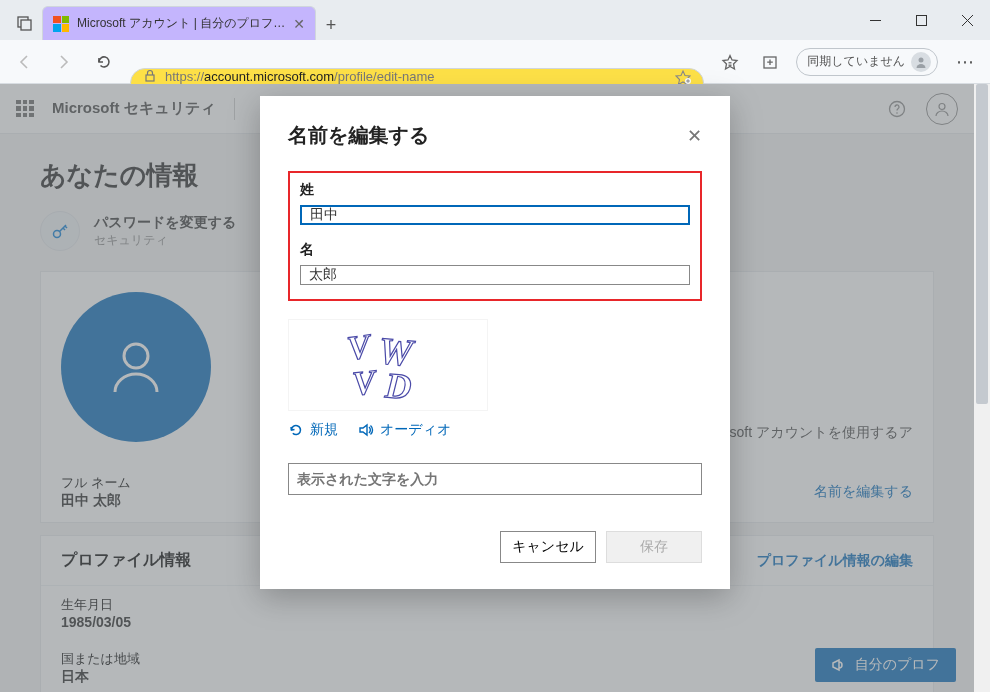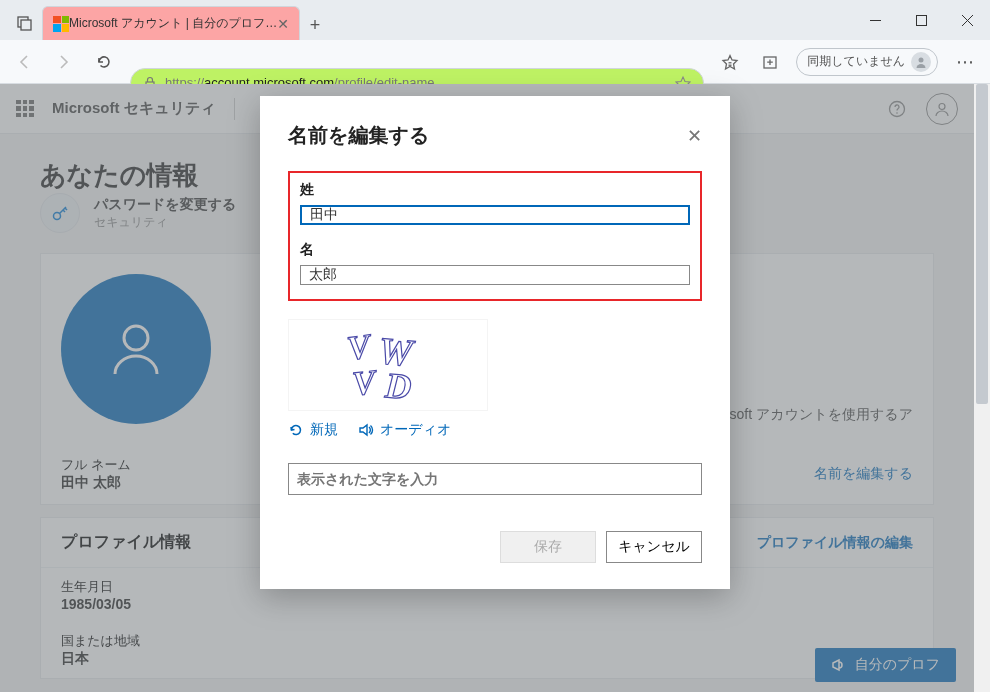--- a/index.html
+++ b/index.html
@@ -1,53 +1,53 @@
 <!DOCTYPE html>
 <html><head>
 <meta charset="utf-8">
 <style>
 * { margin: 0; padding: 0; box-sizing: border-box; font-family: "Segoe UI", "Yu Gothic UI", "Meiryo", sans-serif; }
 body { width: 990px; height: 692px; background: #f3f3f3; overflow: hidden; position: relative; }
 
 
 .window-bar { height: 40px; background: #e8ecf0; display: flex; align-items: flex-end; padding-left: 8px; }
 .tab-icon-box { width: 34px; height: 34px; margin-bottom: 0; display: flex; align-items: center; justify-content: center; }
-.tab { background: #fca5a5; height: 34px; display: flex; align-items: center; padding: 0 10px; border-radius: 6px 6px 0 0; min-width: 250px; border: 1px solid #d0d6dc; border-bottom: none; }
+.tab { background: #c4b5fd; height: 34px; display: flex; align-items: center; padding: 0 10px; border-radius: 6px 6px 0 0; gap: 8px; min-width: 250px; border: 1px solid #d0d6dc; border-bottom: none; }
 .favicon { width: 16px; height: 16px; display: grid; grid-template-columns: 1fr 1fr; grid-template-rows: 1fr 1fr; gap: 1px; }
 .favicon span:nth-child(1){background:#f25022;} .favicon span:nth-child(2){background:#7fba00;} .favicon span:nth-child(3){background:#00a4ef;} .favicon span:nth-child(4){background:#ffb900;}
 .tab-title { font-size: 12px; color: #333; flex: 1; white-space: nowrap; overflow: hidden; text-overflow: ellipsis; }
 .tab-close { font-size: 14px; color: #666; cursor: pointer; }
 .new-tab { width: 30px; height: 30px; display: flex; align-items: center; justify-content: center; color: #555; font-size: 18px; }
 .window-controls { margin-left: auto; display: flex; height: 40px; }
 .window-controls div { width: 46px; display: flex; align-items: center; justify-content: center; color: #333; }
 
 .addr-bar { height: 44px; background: #f7f9fb; display: flex; align-items: center; padding: 0 10px; gap: 12px; border-bottom: 1px solid #d8dde2; }
 .nav-btn { width: 28px; height: 28px; display: flex; align-items: center; justify-content: center; color: #777; border-radius: 4px; }
 .nav-btn.disabled { color: #bbb; }
-.url-box { flex: 1; height: 30px; background: #bef264; border: 1px solid #d0d6dc; border-radius: 15px; display: flex; align-items: center; padding: 0 12px; gap: 8px; font-size: 13px; color: #777; margin-top: 42px; }
+.url-box { flex: 1; height: 30px; background: #fde047; border: 1px solid #d0d6dc; border-radius: 15px; display: flex; align-items: flex-start; padding: 0 12px; gap: 8px; font-size: 13px; color: #777; margin-top: 42px; }
 .url-box .domain { color: #222; }
 .url-actions { margin-left: auto; color: #888; }
 .profile-pill { height: 28px; border: 1px solid #c0c6cc; border-radius: 14px; display: flex; align-items: center; padding: 0 6px 0 10px; gap: 6px; font-size: 12px; color: #555; }
 .avatar-small { width: 20px; height: 20px; border-radius: 50%; background: #d8dde2; display: flex; align-items: center; justify-content: center; }
 .more-btn { font-size: 18px; color: #555; padding: 0 6px; }
 
 
 .page-scroll { position: absolute; top: 84px; left: 0; right: 16px; bottom: 0; overflow: hidden; }
 .scrollbar { position: absolute; top: 84px; right: 0; width: 16px; bottom: 0; background: #f0f0f0; }
 .scroll-thumb { position: absolute; top: 0; left: 2px; right: 2px; height: 320px; background: #c4c9cf; border-radius: 2px; }
 
 .ms-header { height: 50px; background: #fff; display: flex; align-items: center; padding: 0 16px; gap: 18px; border-bottom: 1px solid #e6e9ec; }
 .waffle { width: 18px; height: 18px; display: grid; grid-template-columns: repeat(3,1fr); grid-template-rows: repeat(3,1fr); gap: 2px; }
 .waffle span { background: #666; }
 .ms-logo { font-size: 15px; font-weight: 600; color: #444; }
 .ms-header-right { margin-left: auto; display: flex; align-items: center; gap: 20px; color: #666; }
 .header-avatar { width: 32px; height: 32px; border: 1px solid #888; border-radius: 50%; display: flex; align-items: center; justify-content: center; }
 
 .page-body { background: #f3f3f3; padding: 24px 40px; height: calc(100% - 50px); }
-.page-title { font-size: 26px; font-weight: 600; color: #222; }
+.page-title { font-size: 26px; font-weight: 600; margin-bottom: 18px; color: #222; }
 .pw-row { display: flex; align-items: center; gap: 14px; margin-bottom: 20px; }
 .key-circle { width: 40px; height: 40px; border-radius: 50%; background: #eef1f4; border: 1px solid #e0e4e8; display: flex; align-items: center; justify-content: center; color: #0078d4; }
 .pw-text .main { font-size: 14px; font-weight: 600; color: #333; }
 .pw-text .sub { font-size: 12px; color: #888; }
 
 .card { background: #fff; border: 1px solid #e6e9ec; margin-bottom: 12px; }
 .card-body { padding: 20px; display: flex; gap: 14px; align-items: flex-end; }
 .big-avatar { width: 150px; height: 150px; border-radius: 50%; background: #0067b8; display: flex; align-items: center; justify-content: center; }
 .card-right { margin-left: auto; color: #444; font-size: 14px; }
 .card-footer-row { padding: 12px 20px; display: flex; align-items: center; }
@@ -322,16 +322,16 @@
             <path d="M2 6 L5 6 L9 3 L9 13 L5 10 L2 10 Z" fill="none" stroke="#0067b8" stroke-width="1.4"></path>
             <path d="M11 5 a4 4 0 0 1 0 6 M12.5 3.5 a6 6 0 0 1 0 9" fill="none" stroke="#0067b8" stroke-width="1.4"></path>
           </svg>
         </span>
       <span>オーディオ</span>
     </div>
   </div>
   <input class="captcha-input" placeholder="表示された文字を入力" style="">
 
   <div class="modal-footer">
+    <button class="btn">キャンセル</button>
     <button class="btn primary">保存</button>
-    <button class="btn">キャンセル</button>
   </div>
 </div>
 
 </body></html>

